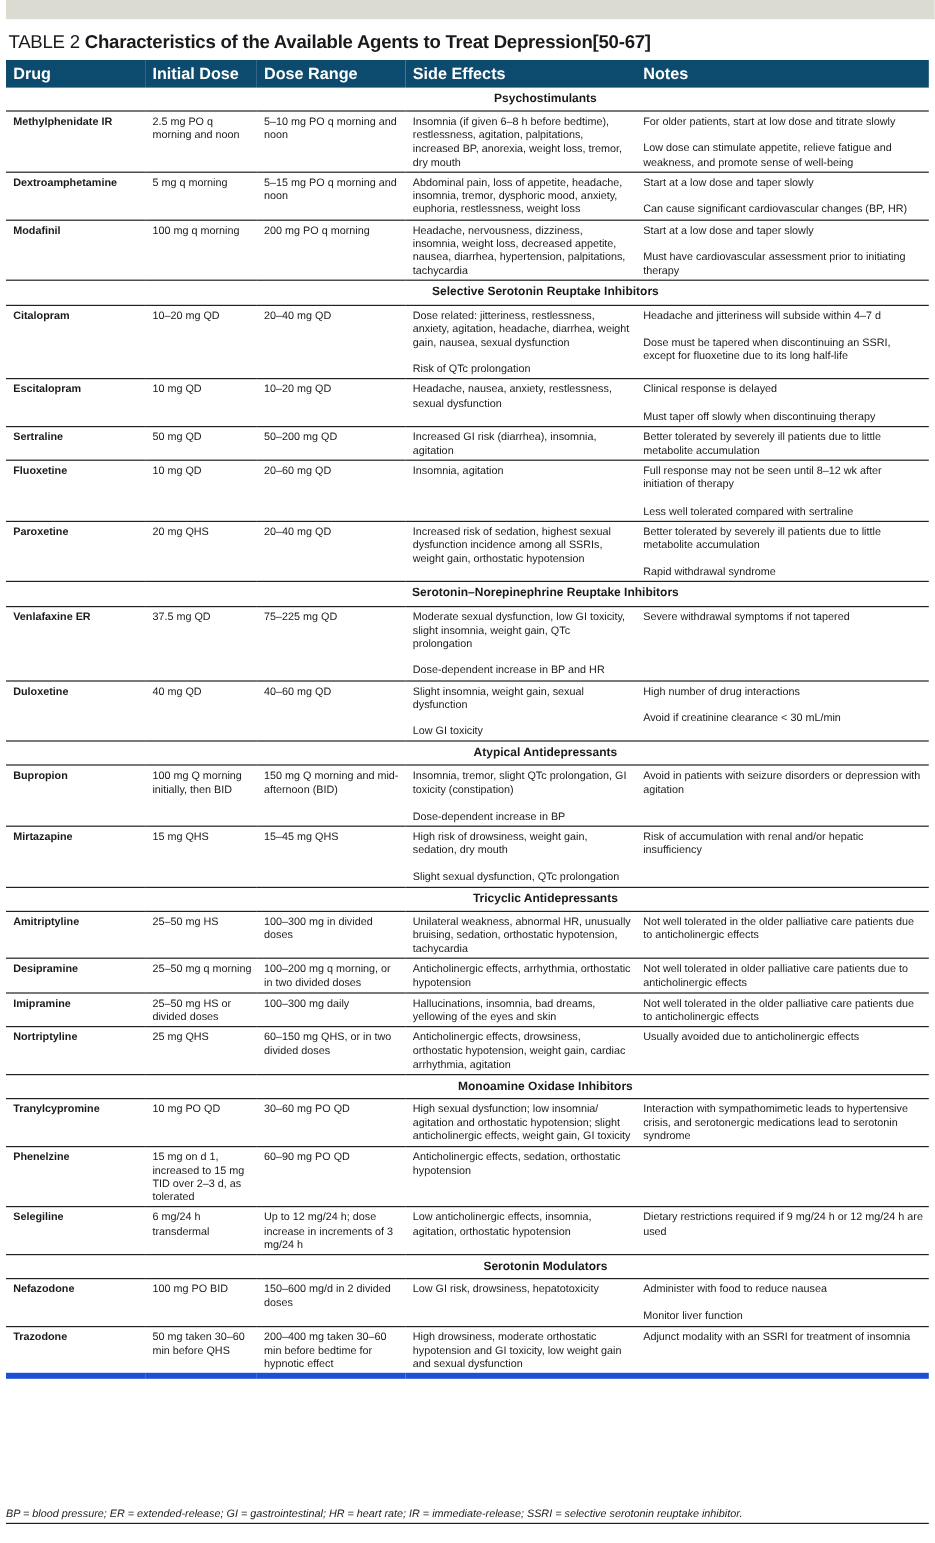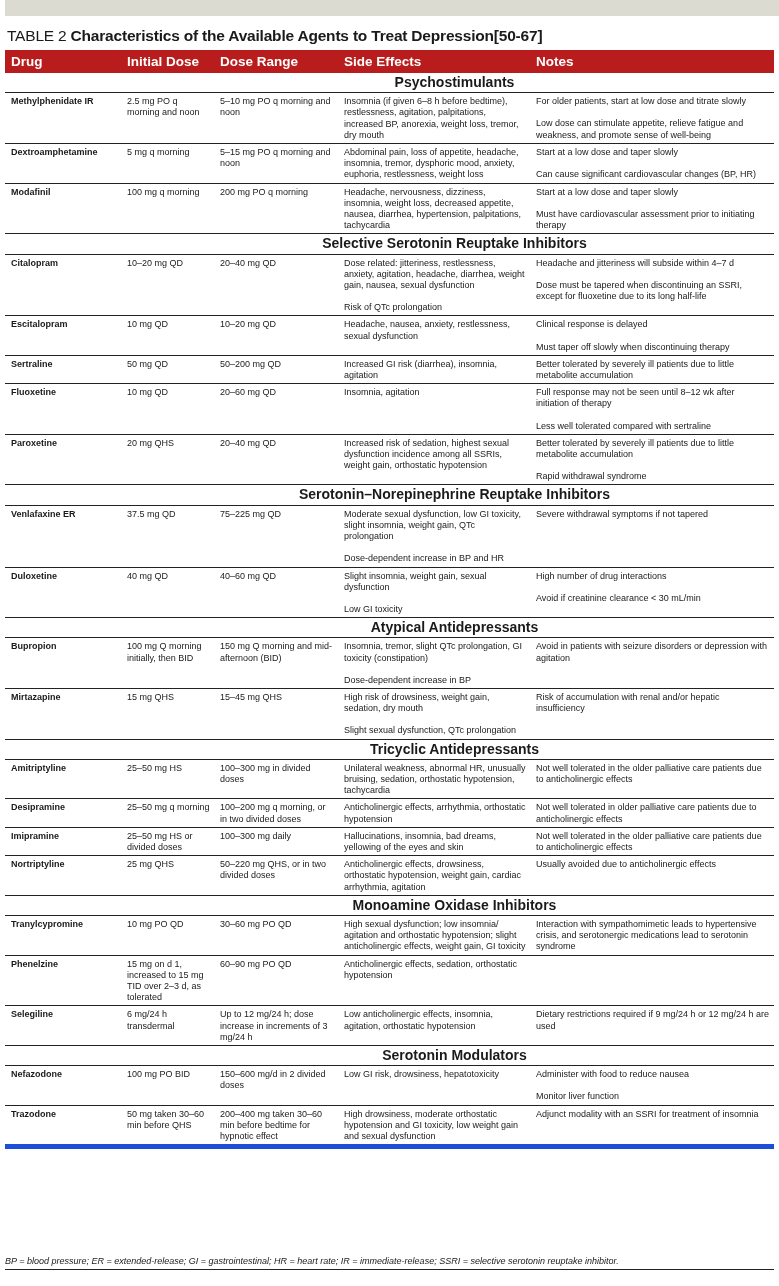--- a/index.html
+++ b/index.html
@@ -4,25 +4,25 @@
 <style>
   html, body { margin: 0; padding: 0; background: #ffffff; }
   body { width: 779px; height: 1286px; position: relative; overflow: hidden;
          font-family: "Liberation Sans", sans-serif; color: #1a1a1a; }
   .topbar { position: absolute; left: 5px; top: 0; width: 774px; height: 16px; background: #dcdbd2; }
   .title { position: absolute; left: 7px; top: 27px; font-size: 15.5px; white-space: nowrap; letter-spacing: -0.2px; }
   .title .lbl { font-weight: normal; }
   .title .ttl { font-weight: bold; }
   table { position: absolute; left: 5px; top: 50px; width: 769px; border-collapse: collapse; table-layout: fixed; }
   col.c1 { width: 116px; } col.c2 { width: 93px; } col.c3 { width: 124px; } col.c4 { width: 192px; } col.c5 { width: 244px; }
-  thead th { background: #b91c1c; color: #ffffff; font-size: 13.5px; font-weight: bold; text-align: left;
+  thead th { background: #0c4a6e; color: #ffffff; font-size: 13.5px; font-weight: bold; text-align: left;
              padding: 3px 6px 3px 6px; height: 17px; white-space: nowrap; }
   td { font-size: 9px; line-height: 11.2px; vertical-align: top; padding: 3px 4px 2px 6px; }
   td.drug { font-weight: bold; }
-  tr.cat td { text-align: center; font-weight: bold; font-size: 14px; padding: 4px 0 4px 0; }
+  tr.cat td { text-align: center; font-weight: bold; font-size: 10px; padding: 4px 0 4px 0; }
   tr.cat td span { display: inline-block; margin-left: 130px; }
   tr.row td { border-bottom: 1.4px solid #222; }
   tr.cat td { border-bottom: 1.4px solid #222; }
   tr.last td { border-bottom: 5px solid #1d4ed8; }
   .para + .para { margin-top: 11px; }
   .foot { position: absolute; left: 5px; top: 1256px; font-size: 9px; white-space: nowrap; font-style: italic; }
   .footline { position: absolute; left: 5px; top: 1269px; width: 769px; height: 1px; background: #222; }
 </style>
 </head>
 <body>
@@ -241,21 +241,21 @@
         <td>
           <div class="para">Hallucinations, insomnia, bad dreams, yellowing of the eyes and skin</div>
         </td>
         <td>
           <div class="para">Not well tolerated in the older palliative care patients due to anticholinergic effects</div>
         </td>
       </tr>
       <tr class="row">
         <td class="drug">Nortriptyline</td>
         <td>25 mg QHS</td>
-        <td>50–220 mg QHS, or in two divided doses</td>
+        <td>60–150 mg QHS, or in two divided doses</td>
         <td>
           <div class="para">Anticholinergic effects, drowsiness, orthostatic hypotension, weight gain, cardiac arrhythmia, agitation</div>
         </td>
         <td>
           <div class="para">Usually avoided due to anticholinergic effects</div>
         </td>
       </tr>
       <tr class="cat">
         <td colspan="5"><span>Monoamine Oxidase Inhibitors</span></td>
       </tr>

